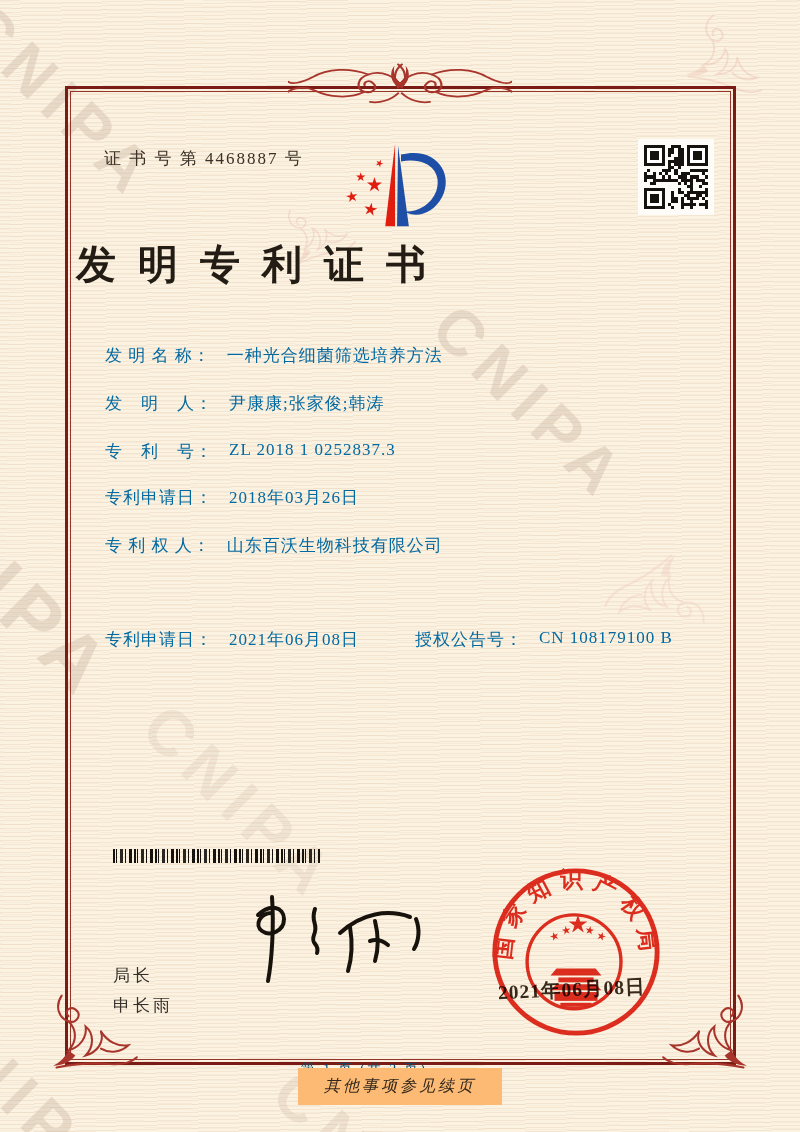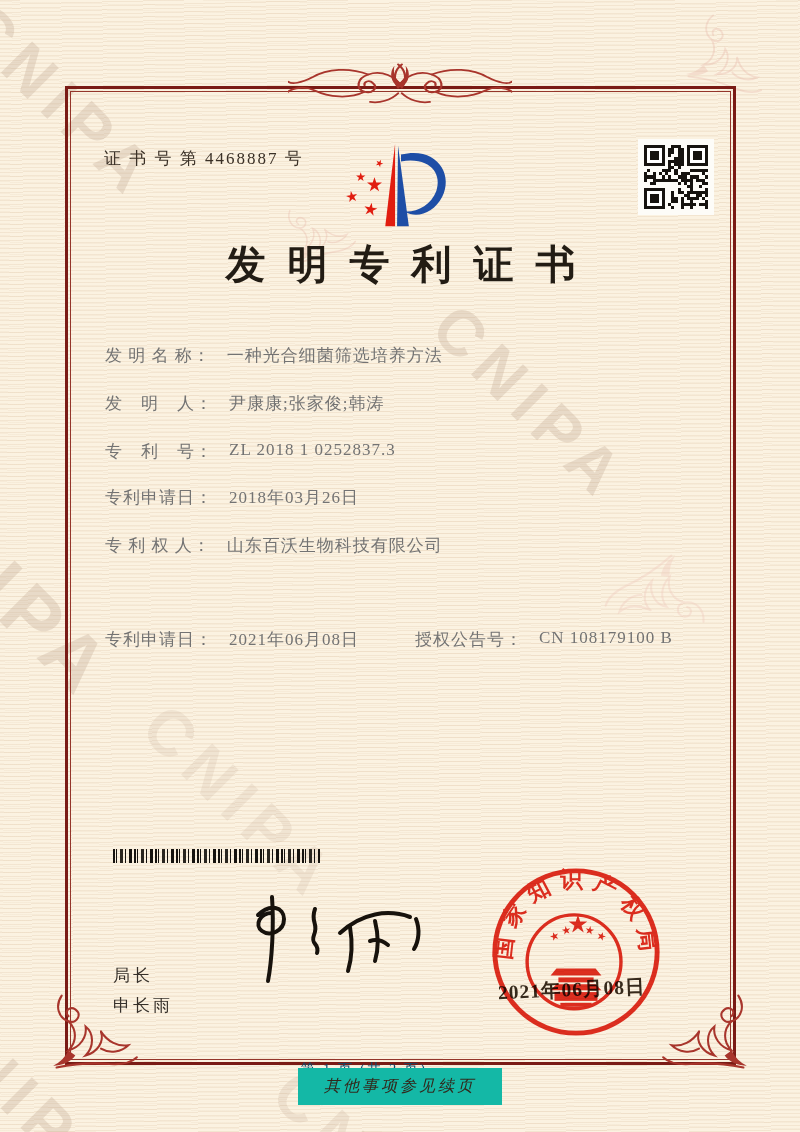--- a/index.html
+++ b/index.html
@@ -34,24 +34,24 @@
   .orn-br{position:absolute; z-index:2; left:658px; top:988px; width:94px; height:94px; transform:scaleX(-1);}
   .s{fill:none; stroke:currentColor; stroke-width:2.4; stroke-linecap:round;}
   .f{fill:currentColor;}
 
   .cert-no{position:absolute; z-index:2; left:104px; top:147px; font-size:17px; letter-spacing:2px; color:#3a3026;}
   .qr-box{position:absolute; z-index:2; left:638px; top:139px; width:76px; height:76px; background:#fdfcf8; display:flex; align-items:center; justify-content:center;}
   .qr-box svg{width:64px; height:64px;}
   .logo{position:absolute; z-index:2; left:346px; top:140px; width:108px; height:90px;}
 
   .title{
-    position:absolute; z-index:2; left:76px; top:237px; width:671px; text-align:center;
+    position:absolute; z-index:2; left:76px; top:237px; width:671px; text-align:left;
     font-size:40px; font-weight:bold; letter-spacing:22px; color:#221c14;
   }
-  .frow{position:absolute; z-index:2; left:105px; display:flex; font-size:17px; letter-spacing:1px; color:#737373; white-space:nowrap;}
+  .frow{position:absolute; z-index:2; left:105px; display:flex; font-size:17px; letter-spacing:1px; color:#0369a1; white-space:nowrap;}
   .frow .flabel{display:inline-block; min-width:96px;}
   .frow .fvalue{margin-left:16px;}
   .frow2{left:415px;}
   .paras{
     position:absolute; z-index:2; left:104px; top:656px; width:606px;
     font-size:15.5px; line-height:31px; letter-spacing:.3px; color:#3a2c20;
     font-style:italic; text-align:justify;
   }
   .paras p{margin:0; text-indent:2.1em;}
 
@@ -76,21 +76,21 @@
   .seal{position:absolute; z-index:3; left:488px; top:864px; width:176px; height:176px; mix-blend-mode:multiply; opacity:.95;}
   .seal-date{
     position:absolute; z-index:4; left:498px; top:976px;
     font-size:19.5px; font-weight:600; letter-spacing:1px; color:#382c1f;
     transform:rotate(-2.5deg); mix-blend-mode:multiply; white-space:nowrap;
   }
   .page-note{position:absolute; z-index:2; left:65px; top:1060px; width:598px; text-align:center;
     font-size:14.5px; letter-spacing:2px; color:#0c4a6e;}
   .cont-box{
     position:absolute; z-index:2; left:50%; top:1068px; transform:translateX(-50%);
-    background:#14b8a6; padding:8px 26px; font-size:16px; font-style:italic;
+    background:#fdba74; padding:8px 26px; font-size:16px; font-style:italic;
     letter-spacing:3px; color:#32281c; white-space:nowrap;
   }
   .defs{position:absolute; width:0; height:0; overflow:hidden;}
 </style>
 </head>
 <body>
 
 <div class="page">
 
   <svg class="defs" aria-hidden="true">

